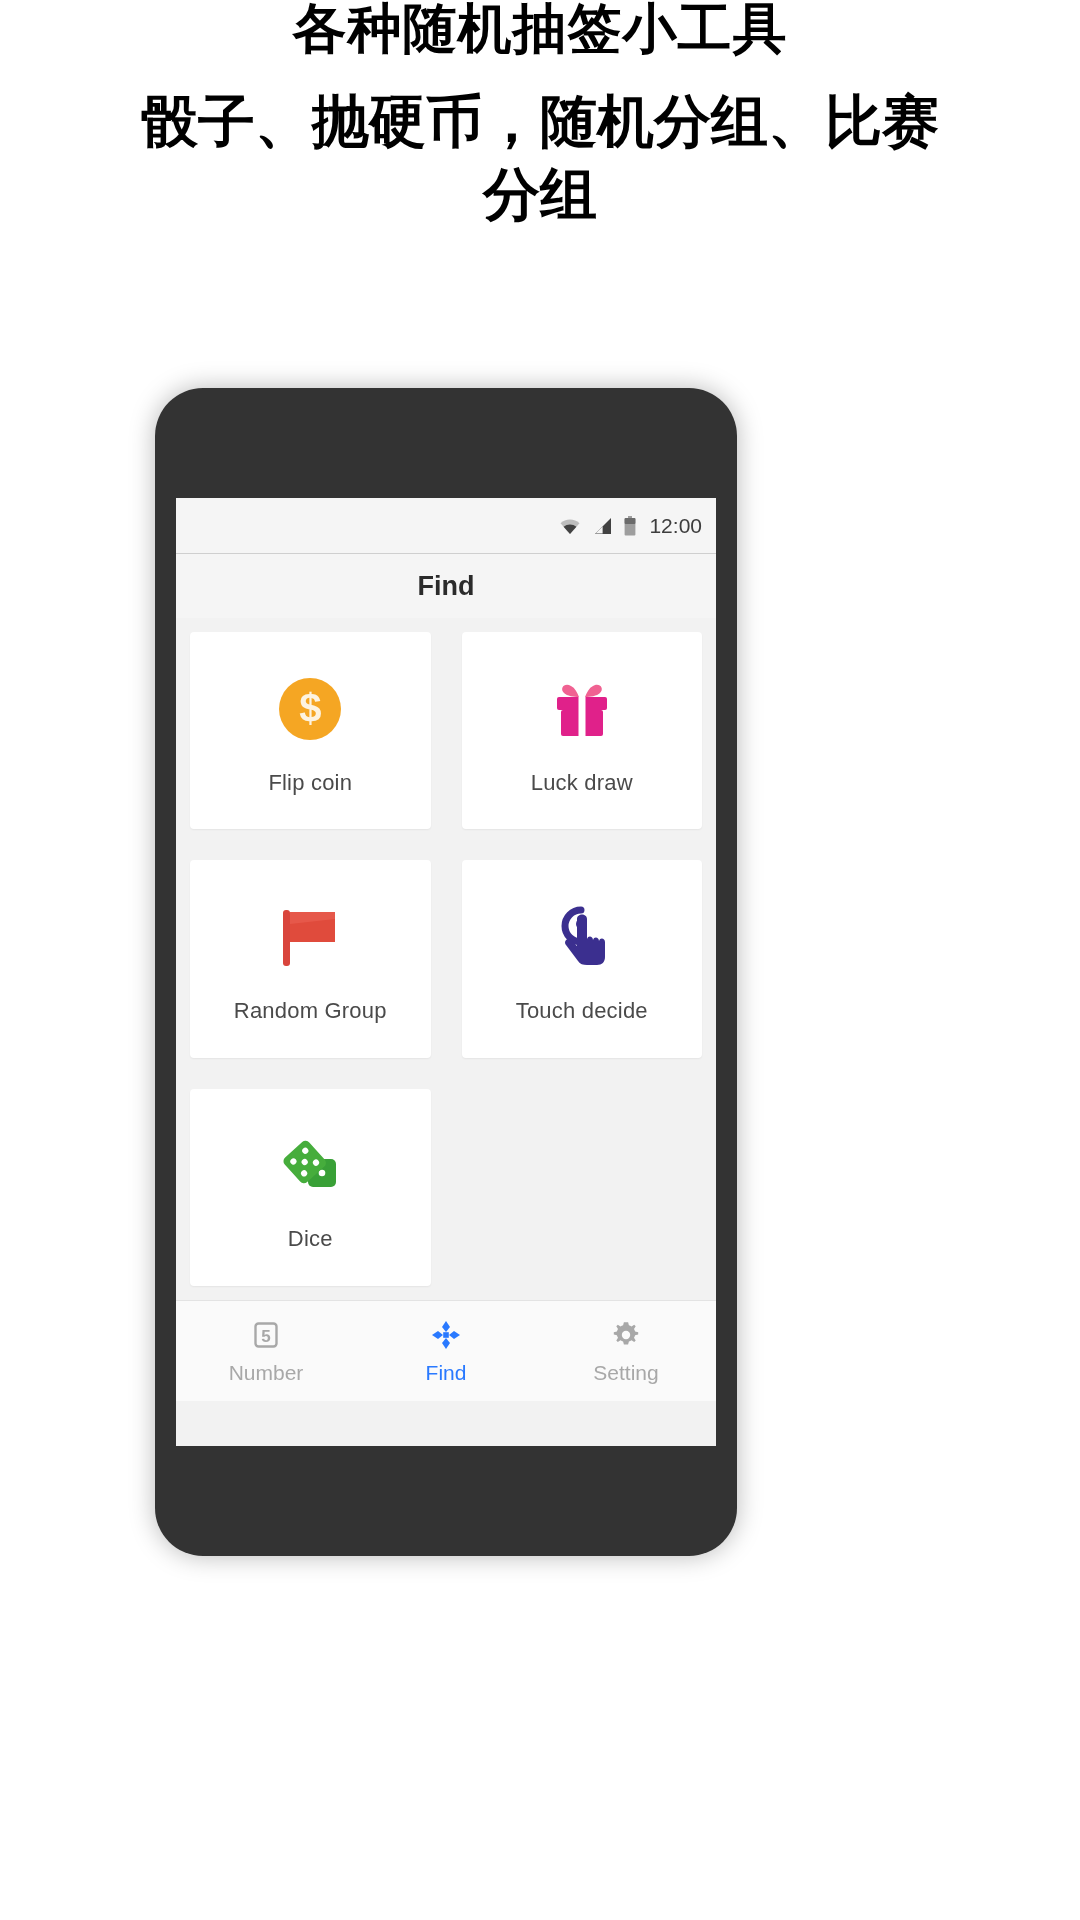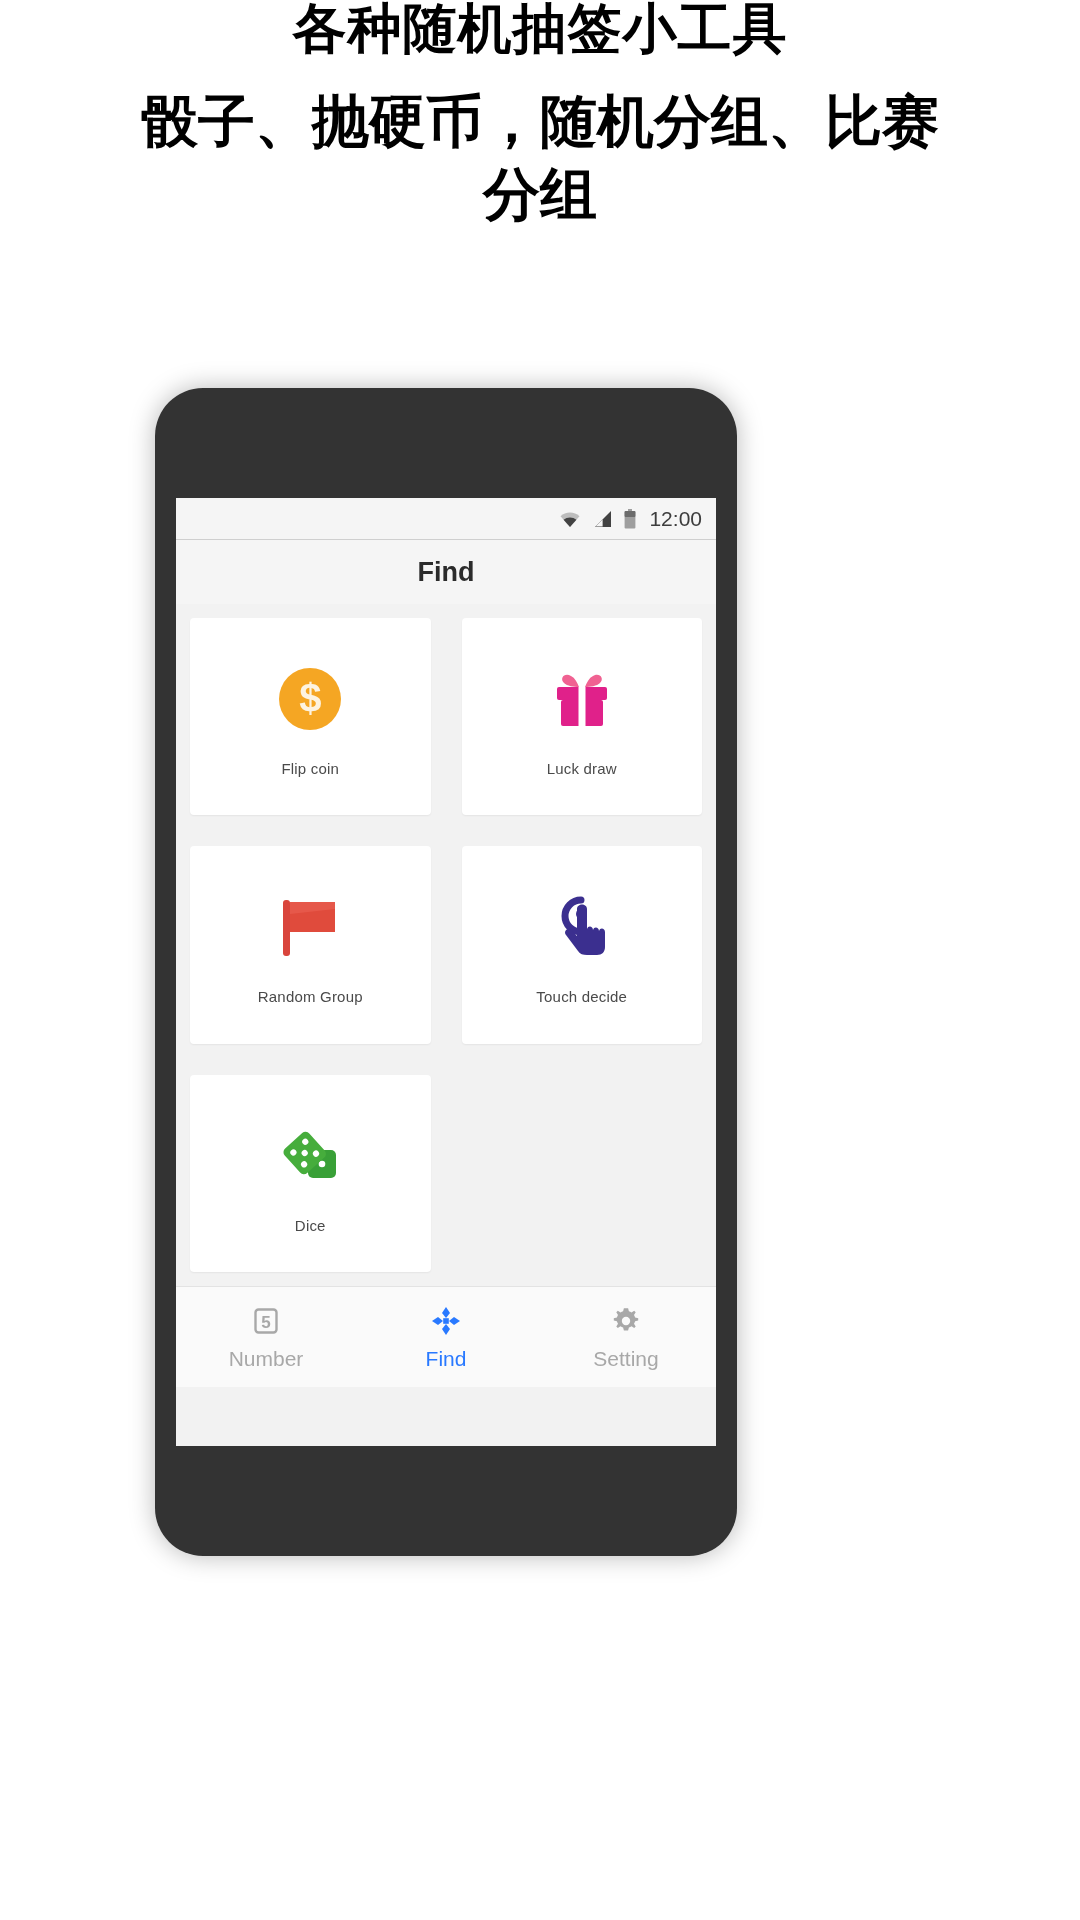--- a/index.html
+++ b/index.html
@@ -35,21 +35,21 @@
     box-shadow:0 0 26px rgba(0,0,0,.28);
   }
   .screen{
     position:absolute;left:21px;top:110px;
     width:540px;height:948px;
     background:#f2f2f2;overflow:hidden;
   }
 
   
   .statusbar{
-    height:42px;background:#f5f5f5;
+    height:56px;background:#f5f5f5;
     border-bottom:1px solid #cfcfcf;
     display:flex;align-items:center;justify-content:flex-end;
     padding-right:14px;box-sizing:border-box;
   }
   .sb-icons{display:flex;align-items:center;gap:11px;}
   .sb-time{
     font-size:21px;color:#3d3d3d;margin-left:13px;
     font-family:"Liberation Sans",sans-serif;
   }
   .ic-wifi{width:24px;height:18px;display:block;}
@@ -84,21 +84,21 @@
     box-shadow:0 1px 2px rgba(0,0,0,.06);
     position:relative;
   }
   .card.empty{background:#f2f2f2;box-shadow:none;}
   .card-icon{
     width:86px;height:86px;
     display:flex;align-items:center;justify-content:center;
     margin-bottom:18px;
   }
   .card-label{
-    font-size:15px;color:#4a4a4a;
+    font-size:22px;color:#4a4a4a;
     letter-spacing:.2px;
   }
 
   
   .coin{
     width:62px;height:62px;border-radius:50%;
     background:#F5A623;
     display:flex;align-items:center;justify-content:center;
   }
   .coin-sign{

